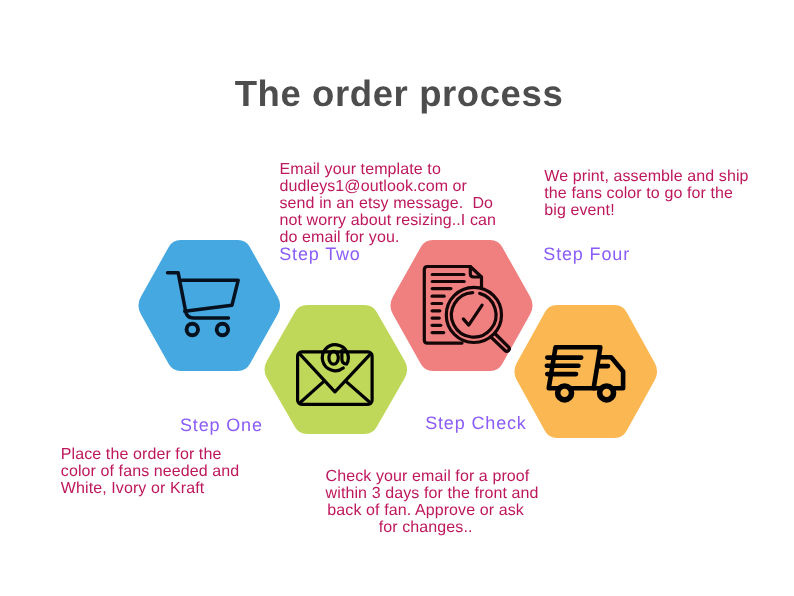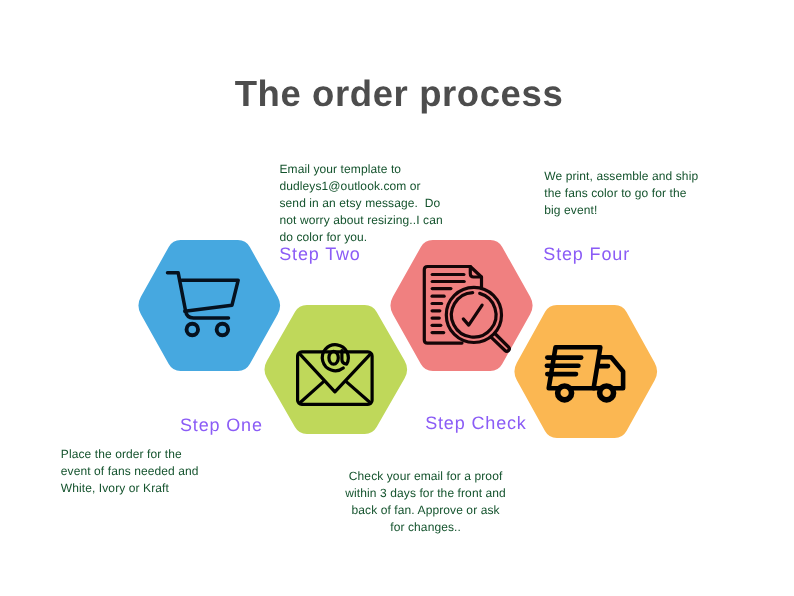--- a/index.html
+++ b/index.html
@@ -16,21 +16,21 @@
          letter-spacing:0.6px;}
 
   .hex{position:absolute;}
   .hex svg{display:block;}
 
   .icon-layer{position:absolute;left:0;top:0;width:794px;height:596px;
               pointer-events:none;}
 
   .step-label{position:absolute;font-size:18px;font-weight:normal;color:#8b5cf6;
               letter-spacing:0.85px;white-space:nowrap;line-height:17px;}
-  .step-body{position:absolute;font-size:12px;color:#14532d;line-height:17px;
+  .step-body{position:absolute;font-size:16px;color:#be185d;line-height:17px;
              letter-spacing:0.1px;}
   .step-body > div{white-space:pre;line-height:17px;}
 </style>
 </head>
 <body>
 
 <div class="stage">
 
   <div class="title">The order process</div>
 
@@ -103,31 +103,31 @@
       <path d="M 598.8 366.1 H 608.0"></path>
       <circle cx="564.6" cy="392.9" r="6.95" stroke-width="5.6" fill="#fbb752"></circle>
       <circle cx="606.6" cy="392.9" r="6.95" stroke-width="5.6" fill="#fbb752"></circle>
     </g>
 
   </svg>
 
   <div class="step-label" style="right:531.2px;top:417px;">Step One</div>
   <div class="step-body" style="left:60.8px;top:445.5px;width:200px;text-align:left;">
     <div>Place the order for the</div>
-    <div>event of fans needed and</div>
+    <div>color of fans needed and</div>
     <div>White, Ivory or Kraft</div>
   </div>
 
   <div class="step-label" style="left:279.2px;top:245.5px;">Step Two</div>
   <div class="step-body" style="left:279.5px;top:161px;width:200px;text-align:left;">
     <div>Email your template to</div>
     <div>dudleys1@outlook.com or</div>
     <div>send in an etsy message.  Do</div>
     <div>not worry about resizing..I can</div>
-    <div>do color for you.</div>
+    <div>do email for you.</div>
   </div>
 
   <div class="step-label" style="right:267.3px;top:415px;">Step Check</div>
   <div class="step-body" style="left:325.6px;top:468px;width:200px;text-align:center;">
     <div>Check your email for a proof</div>
     <div>within 3 days for the front and</div>
     <div>back of fan. Approve or ask</div>
     <div>for changes..</div>
   </div>
 

